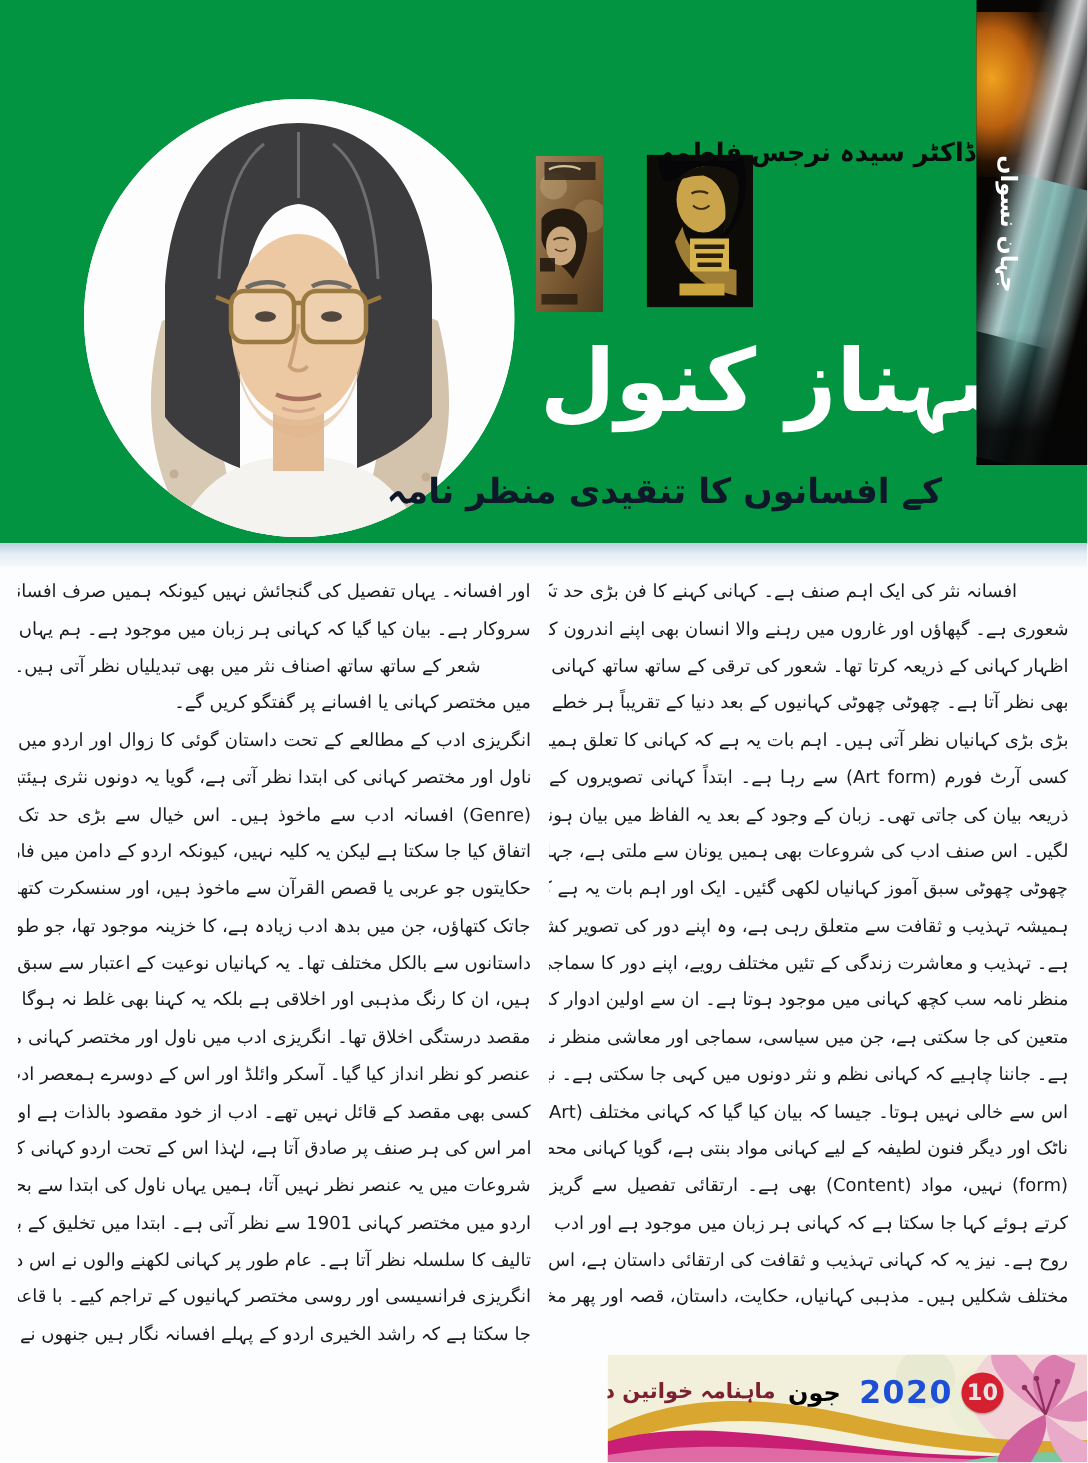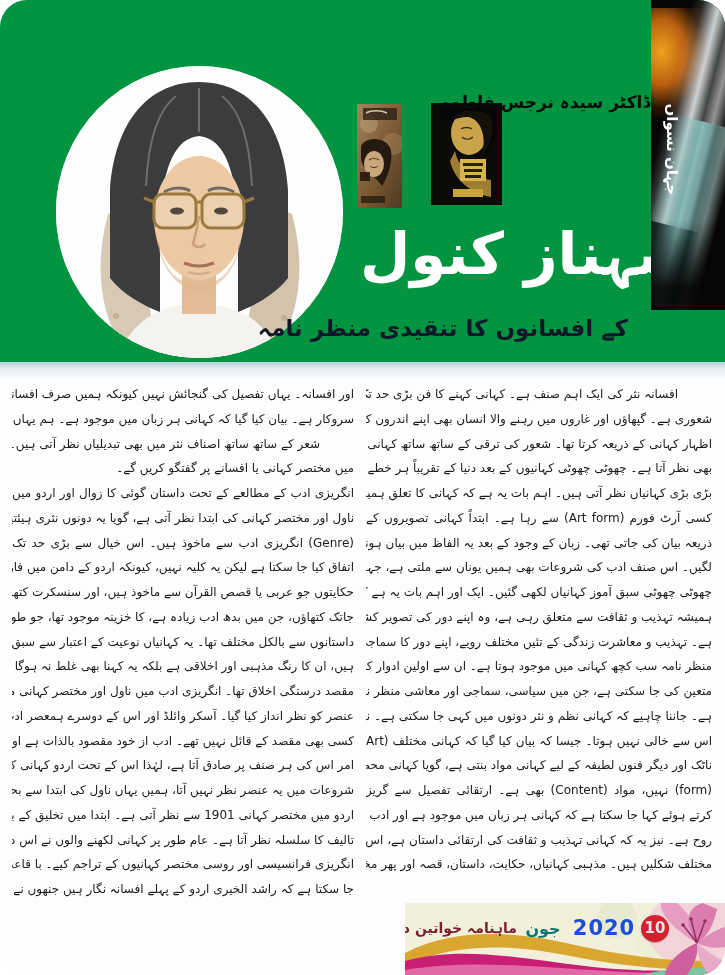--- a/index.html
+++ b/index.html
@@ -1,18 +1,18 @@
 <!DOCTYPE html>
 <html lang="ur" dir="ltr"><head>
 <meta charset="utf-8">
 <style>
   html,body{margin:0;padding:0;}
   body{width:725px;height:975px;overflow:hidden;background:#ffffff;
        font-family:"DejaVu Sans", sans-serif;}
-  .page{position:relative;width:725px;height:975px;background:#fdfdfd;overflow:hidden;border-radius:27px;}
+  .page{position:relative;width:725px;height:975px;background:#fdfdfd;overflow:hidden;}
 
   
   .header{position:absolute;left:0;top:0;width:725px;height:362px;background:#029440;}
   .portrait{position:absolute;left:56px;top:66px;width:287px;height:292px;border-radius:50%;
             overflow:hidden;background:#fdfdfd;}
   .portrait svg{display:block;width:100%;height:100%;}
 
   .cover{position:absolute;overflow:hidden;}
   .cover svg{display:block;width:100%;height:100%;}
   .cover-left{left:357px;top:104px;width:45px;height:104px;}
@@ -66,21 +66,21 @@
   .footer{position:absolute;left:405px;top:903px;width:320px;height:72px;overflow:hidden;}
   .footer .bg{position:absolute;left:0;top:0;width:320px;height:72px;}
   .footer .flower{position:absolute;right:0;top:0;width:100px;height:72px;}
   .issue-badge{position:absolute;left:236px;top:12px;width:28px;height:27px;border-radius:50%;
       background:#d6202f;color:#e5e5e5;font-size:15px;font-weight:bold;text-align:center;
       line-height:27px;box-shadow:0 1px 1px rgba(0,0,0,.25);}
   .issue-year{position:absolute;left:164px;top:12px;width:70px;height:27px;
       color:#1d4ed8;font-size:21px;font-weight:bold;text-align:center;line-height:27px;
       letter-spacing:1px;}
   .issue-month{position:absolute;left:114px;top:12px;width:48px;height:27px;
-      color:#0f766e;font-size:16px;font-weight:bold;text-align:center;line-height:27px;
+      color:#000000;font-size:16px;font-weight:bold;text-align:center;line-height:27px;
       direction:rtl;}
   .magazine-name{position:absolute;left:12px;top:12px;width:100px;height:27px;
       color:#7a2030;font-size:14px;font-weight:bold;text-align:center;line-height:27px;
       direction:rtl;white-space:nowrap;}
 </style>
 </head>
 <body>
 
 <div class="page">
 
@@ -217,21 +217,21 @@
       <div class="line">مختلف شکلیں ہیں۔ مذہبی کہانیاں، حکایت، داستان، قصہ اور پھر مختصر کہانی</div>
     </div>
 
     <div class="col col-left">
       <div class="line">اور افسانہ۔ یہاں تفصیل کی گنجائش نہیں کیونکہ ہمیں صرف افسانے سے ہی</div>
       <div class="line">سروکار ہے۔ بیان کیا گیا کہ کہانی ہر زبان میں موجود ہے۔ ہم یہاں اردو</div>
       <div class="line indent">شعر کے ساتھ ساتھ اصناف نثر میں بھی تبدیلیاں نظر آتی ہیں۔</div>
       <div class="line short">میں مختصر کہانی یا افسانے پر گفتگو کریں گے۔</div>
       <div class="line">انگریزی ادب کے مطالعے کے تحت داستان گوئی کا زوال اور اردو میں</div>
       <div class="line">ناول اور مختصر کہانی کی ابتدا نظر آتی ہے، گویا یہ دونوں نثری ہیئتیں</div>
-      <div class="line">(Genre) انگریزی ادب سے ماخوذ ہیں۔ اس خیال سے بڑی حد تک</div>
+      <div class="line">(Genre) افسانہ ادب سے ماخوذ ہیں۔ اس خیال سے بڑی حد تک</div>
       <div class="line">اتفاق کیا جا سکتا ہے لیکن یہ کلیہ نہیں، کیونکہ اردو کے دامن میں فارسی</div>
       <div class="line">حکایتوں جو عربی یا قصص القرآن سے ماخوذ ہیں، اور سنسکرت کتھاؤں نیز</div>
       <div class="line">جاتک کتھاؤں، جن میں بدھ ادب زیادہ ہے، کا خزینہ موجود تھا، جو طویل</div>
       <div class="line">داستانوں سے بالکل مختلف تھا۔ یہ کہانیاں نوعیت کے اعتبار سے سبق آموز</div>
       <div class="line">ہیں، ان کا رنگ مذہبی اور اخلاقی ہے بلکہ یہ کہنا بھی غلط نہ ہوگا کہ ان کا</div>
       <div class="line">مقصد درستگی اخلاق تھا۔ انگریزی ادب میں ناول اور مختصر کہانی میں اس</div>
       <div class="line">عنصر کو نظر انداز کیا گیا۔ آسکر وائلڈ اور اس کے دوسرے ہمعصر ادب میں</div>
       <div class="line">کسی بھی مقصد کے قائل نہیں تھے۔ ادب از خود مقصود بالذات ہے اور یہ</div>
       <div class="line">امر اس کی ہر صنف پر صادق آتا ہے، لہٰذا اس کے تحت اردو کہانی کی</div>
       <div class="line">شروعات میں یہ عنصر نظر نہیں آتا، ہمیں یہاں ناول کی ابتدا سے بحث نہیں۔</div>

